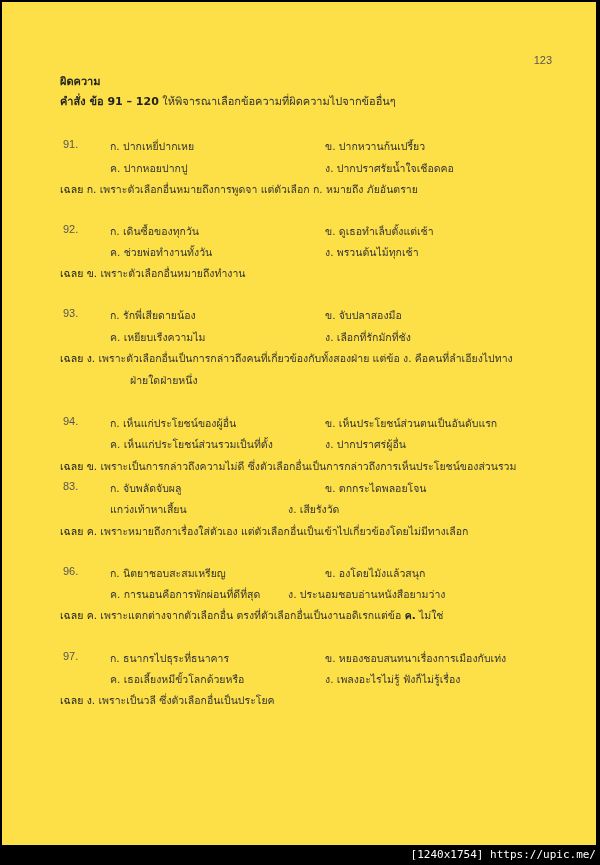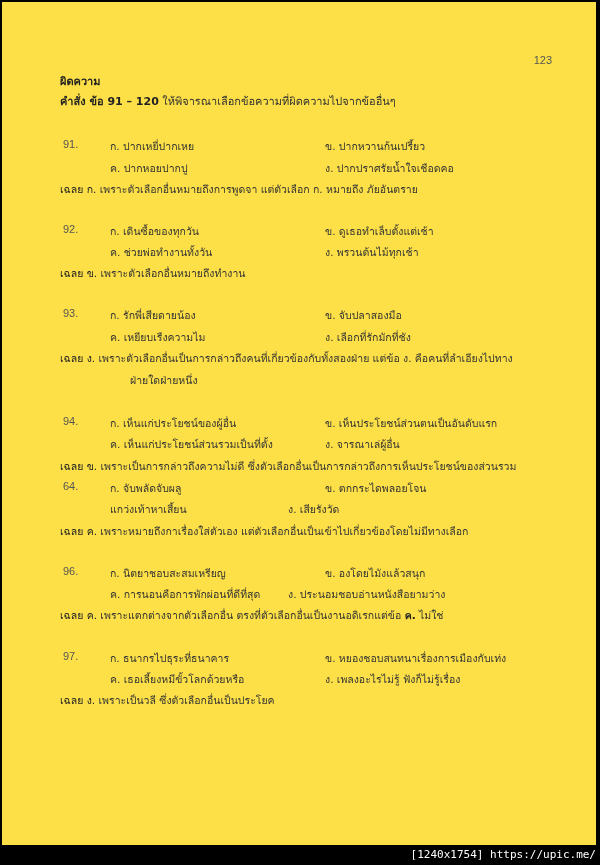--- a/index.html
+++ b/index.html
@@ -76,26 +76,26 @@
     <div class="line opt-right" style="top:327px">ง. เลือกที่รักมักที่ชัง</div>
     <div class="line answer" style="top:348px"><span class="label">เฉลย ง.</span><span> เพราะตัวเลือกอื่นเป็นการกล่าวถึงคนที่เกี่ยวข้องกับทั้งสองฝ่าย แต่ข้อ ง. คือคนที่ลำเอียงไปทาง</span></div>
     <div class="line cont" style="top:370px">ฝ่ายใดฝ่ายหนึ่ง</div>
   </div>
 
   <div>
     <div class="line qnum" style="top:413px">94.</div>
     <div class="line opt-left" style="top:413px">ก. เห็นแก่ประโยชน์ของผู้อื่น</div>
     <div class="line opt-right" style="top:413px">ข. เห็นประโยชน์ส่วนตนเป็นอันดับแรก</div>
     <div class="line opt-left" style="top:434px">ค. เห็นแก่ประโยชน์ส่วนรวมเป็นที่ตั้ง</div>
-    <div class="line opt-right" style="top:434px">ง. จารณาเล่ผู้อื่น</div>
+    <div class="line opt-right" style="top:434px">ง. ปากปราศร่ผู้อื่น</div>
     <div class="line answer" style="top:456px"><span class="label">เฉลย ข.</span><span> เพราะเป็นการกล่าวถึงความไม่ดี ซึ่งตัวเลือกอื่นเป็นการกล่าวถึงการเห็นประโยชน์ของส่วนรวม</span></div>
   </div>
 
   <div>
-    <div class="line qnum" style="top:478px">64.</div>
+    <div class="line qnum" style="top:478px">83.</div>
     <div class="line opt-left" style="top:478px">ก. จับพลัดจับผลู</div>
     <div class="line opt-right" style="top:478px">ข. ตกกระไดพลอยโจน</div>
     <div class="line opt-left" style="top:499px">แกว่งเท้าหาเสี้ยน</div>
     <div class="line opt-mid" style="top:499px">ง. เสียรังวัด</div>
     <div class="line answer" style="top:521px"><span class="label">เฉลย ค.</span><span> เพราะหมายถึงกาเรื่องใส่ตัวเอง แต่ตัวเลือกอื่นเป็นเข้าไปเกี่ยวข้องโดยไม่มีทางเลือก</span></div>
   </div>
 
   <div>
     <div class="line qnum" style="top:563px">96.</div>
     <div class="line opt-left" style="top:563px">ก. นิตยาชอบสะสมเหรียญ</div>

